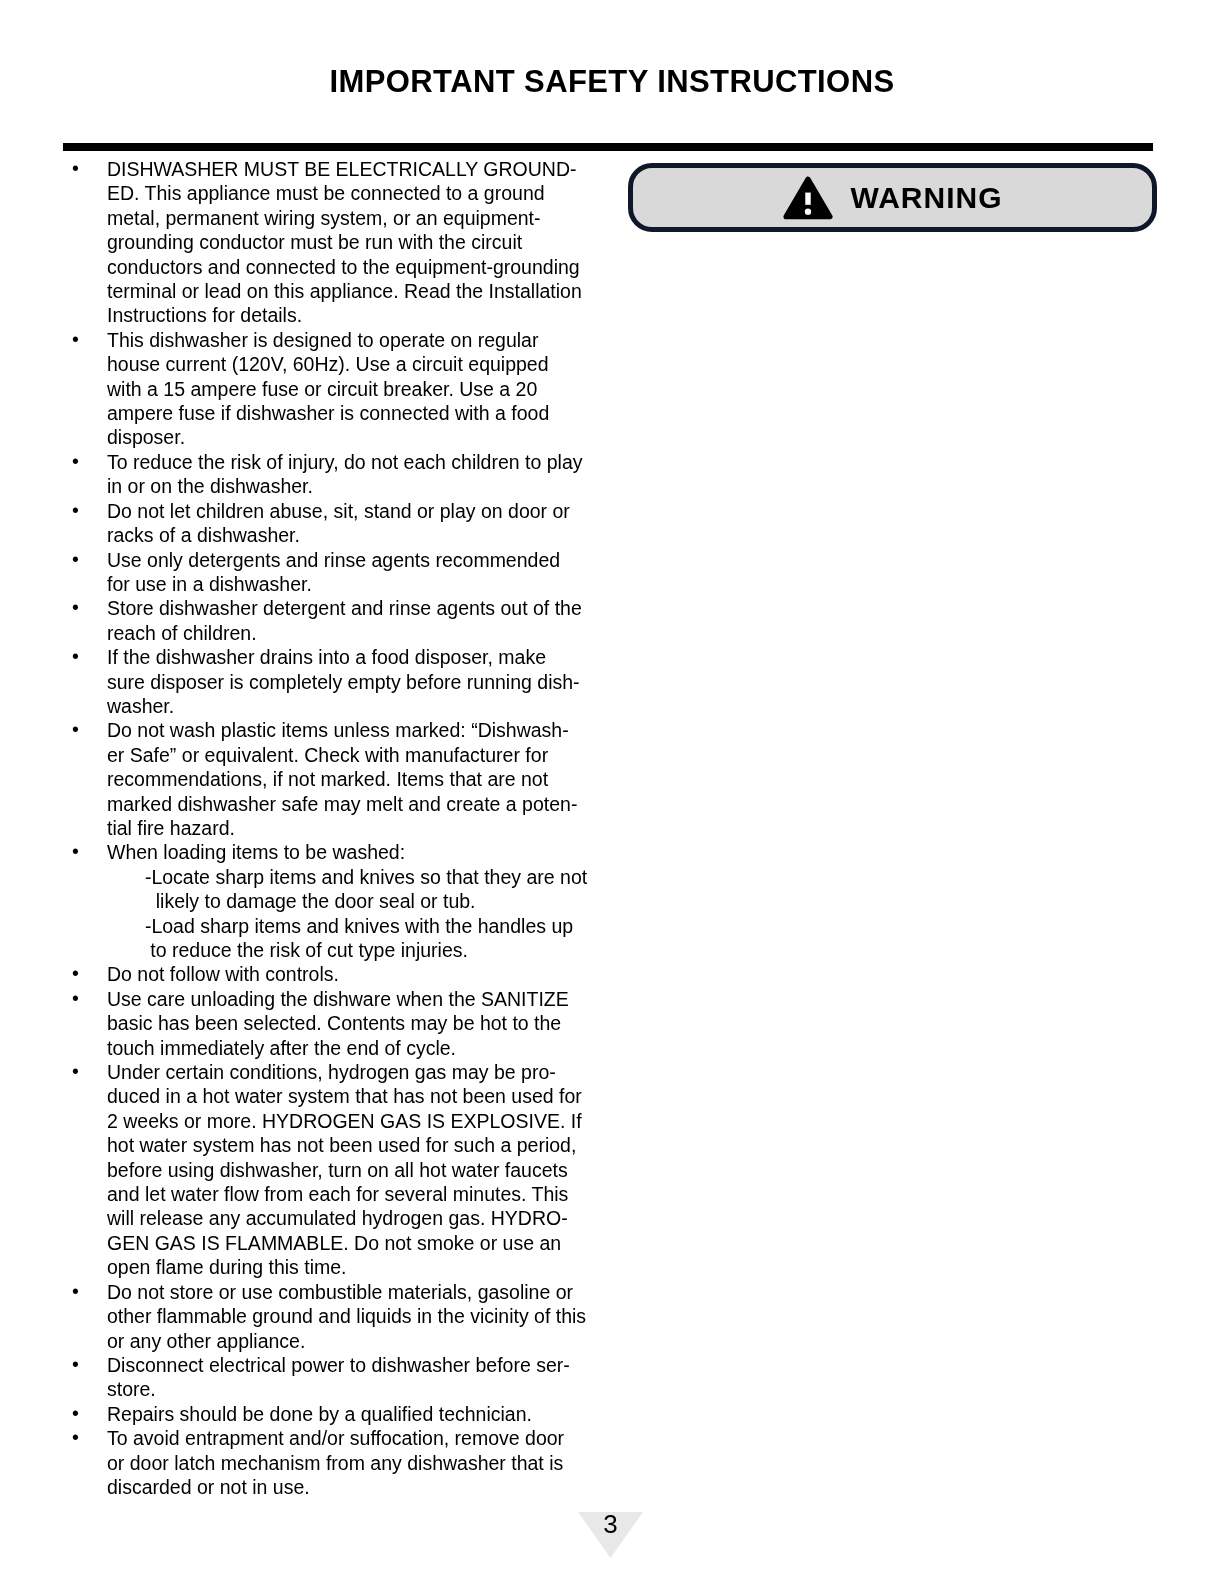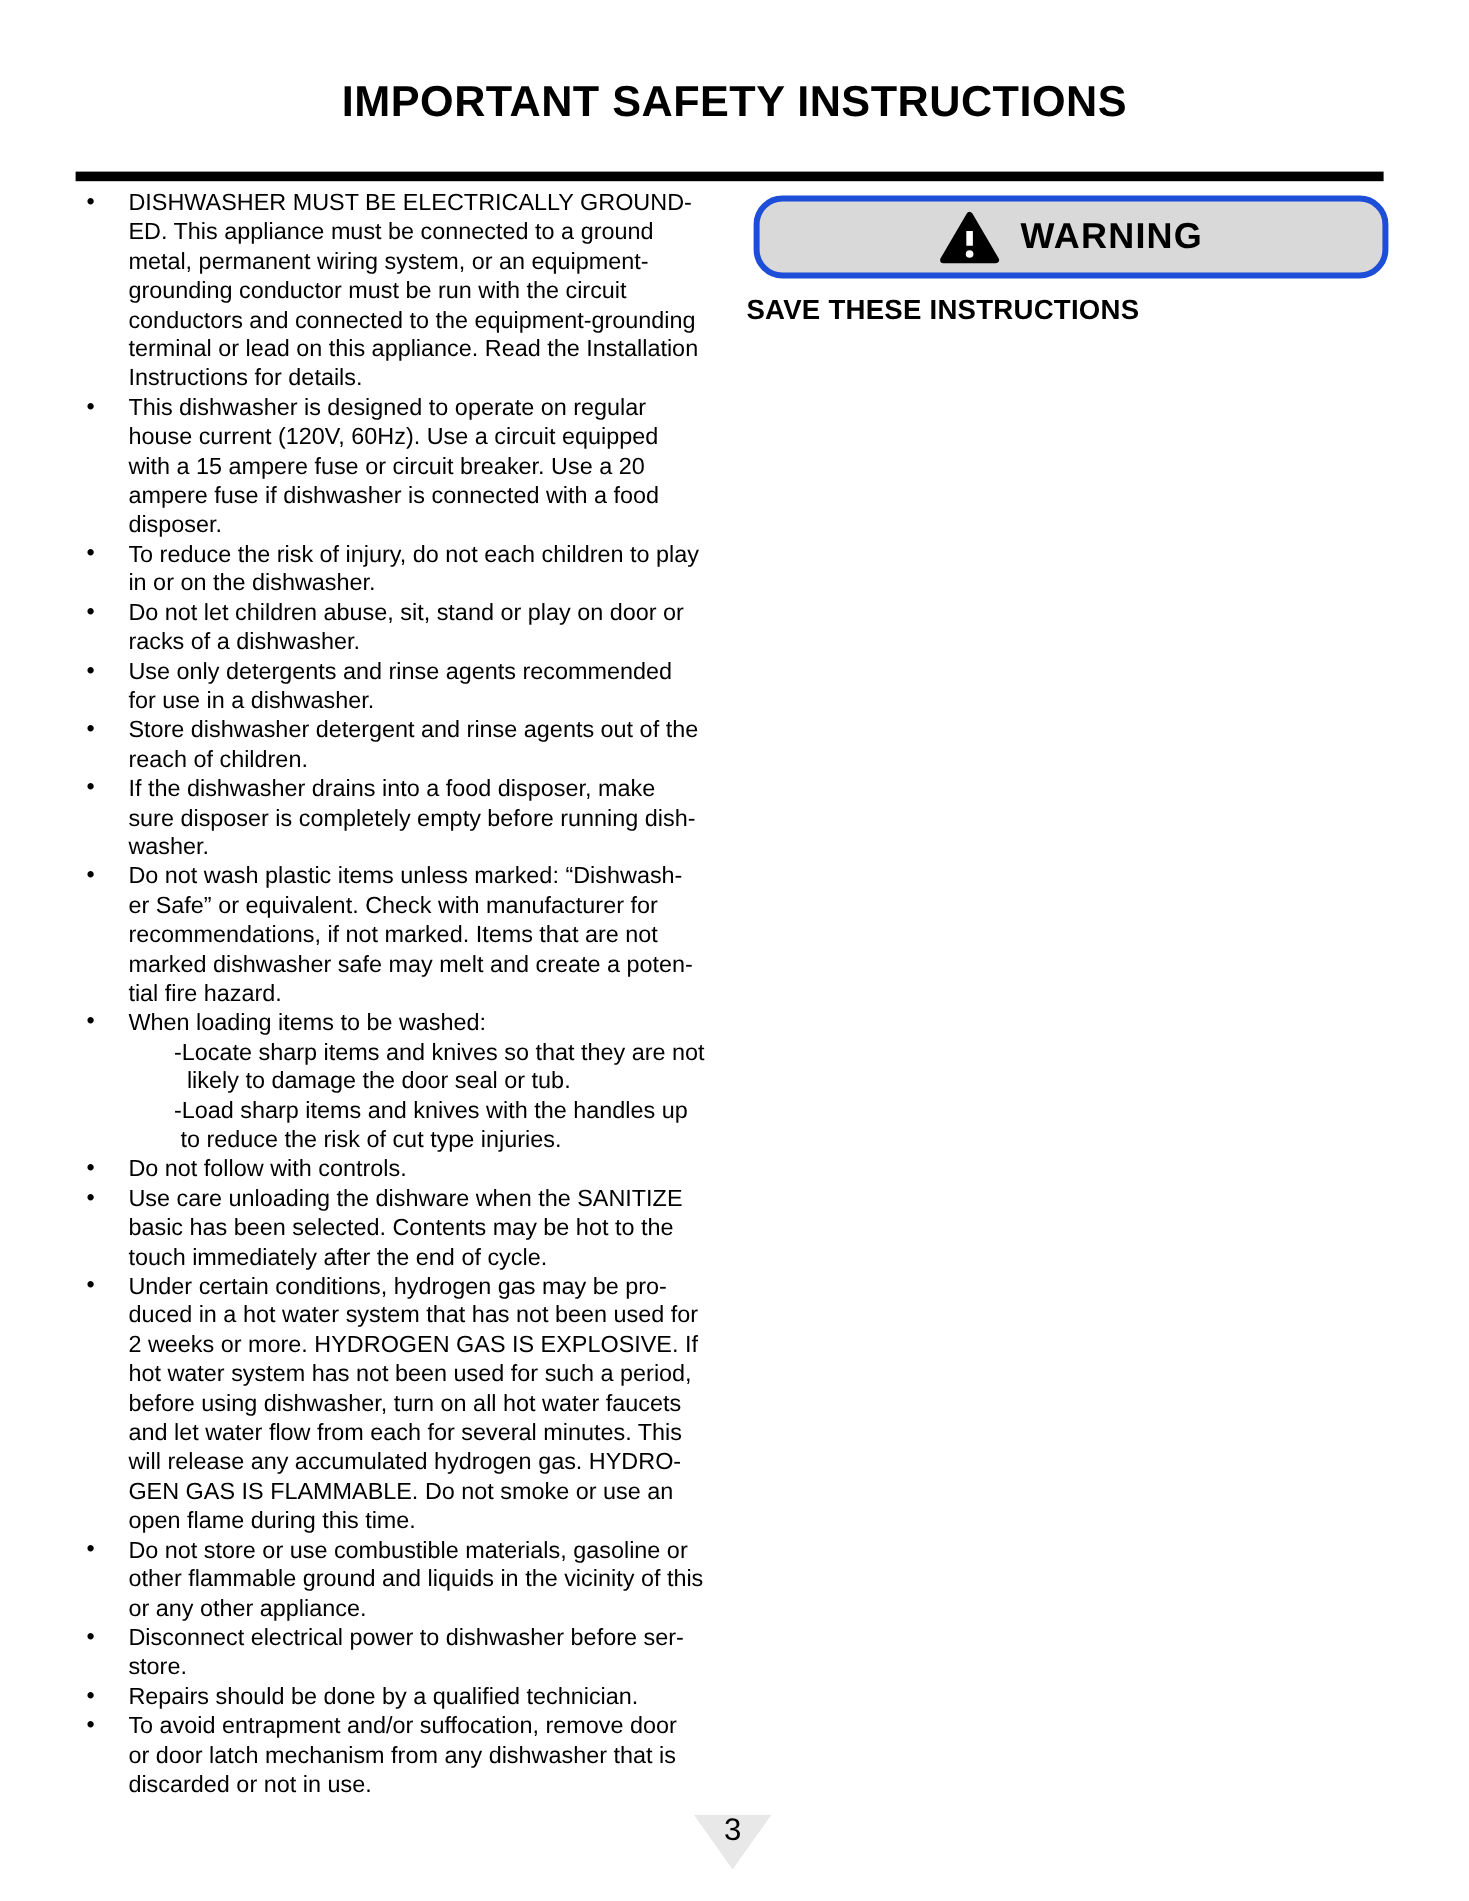--- a/index.html
+++ b/index.html
@@ -13,21 +13,21 @@
     color: #000000;
     overflow: hidden;
   }
   .title {
     position: absolute;
     top: 64px;
     left: 0;
     width: 100%;
     margin: 0;
     text-align: center;
-    font-size: 36px;
+    font-size: 31px;
     font-weight: bold;
     letter-spacing: 0.4px;
   }
   .rule {
     position: absolute;
     left: 63px;
     top: 143px;
     width: 1090px;
     height: 8px;
     background: #000000;
@@ -64,21 +64,21 @@
     left: 622px;
     top: 163px;
     width: 535px;
   }
   .warning-box { margin-left: 6px; }
   .warning-header {
     position: relative;
     z-index: 2;
     height: 69px;
     background: #d9d9d9;
-    border: 5px solid #1d4ed8;
+    border: 5px solid #0f172a;
     border-radius: 24px;
     display: flex;
     align-items: center;
     justify-content: center;
     gap: 18px;
   }
   .warning-icon svg { display: block; width: 50px; height: 44px; }
   .warning-label {
     font-size: 30px;
     font-weight: bold;
@@ -249,21 +249,20 @@
         <span class="warning-icon">
           <svg viewBox="0 0 110 96" xmlns="http://www.w3.org/2000/svg" aria-hidden="true">
             <path d="M55 7 L103 89 L7 89 Z" fill="#000000" stroke="#000000" stroke-width="12" stroke-linejoin="round"></path>
             <line x1="55" y1="36" x2="55" y2="63" stroke="#ffffff" stroke-width="12" stroke-linecap="butt"></line>
             <circle cx="55" cy="78" r="7" fill="#ffffff"></circle>
           </svg>
         </span>
         <span class="warning-label">WARNING</span>
       </div>
     </div>
-    <div class="save-line">SAVE THESE INSTRUCTIONS</div>
   </div>
 
   <div class="page-footer">
     <div class="triangle"></div>
     <div class="page-num">3</div>
   </div>
 
 </div>
 
 </body></html>

